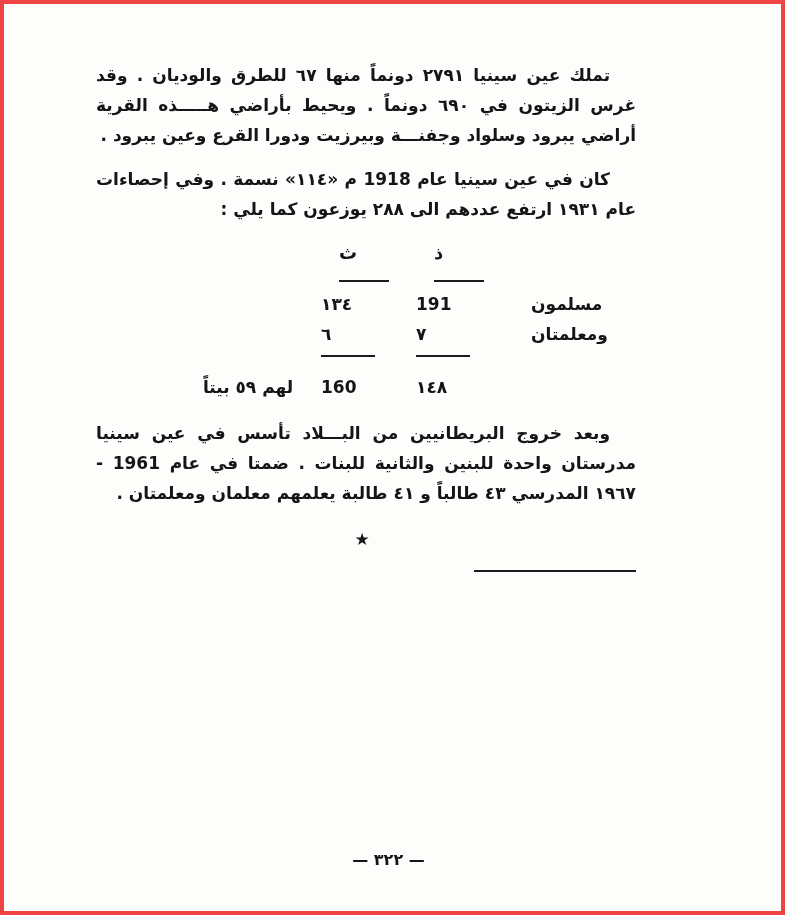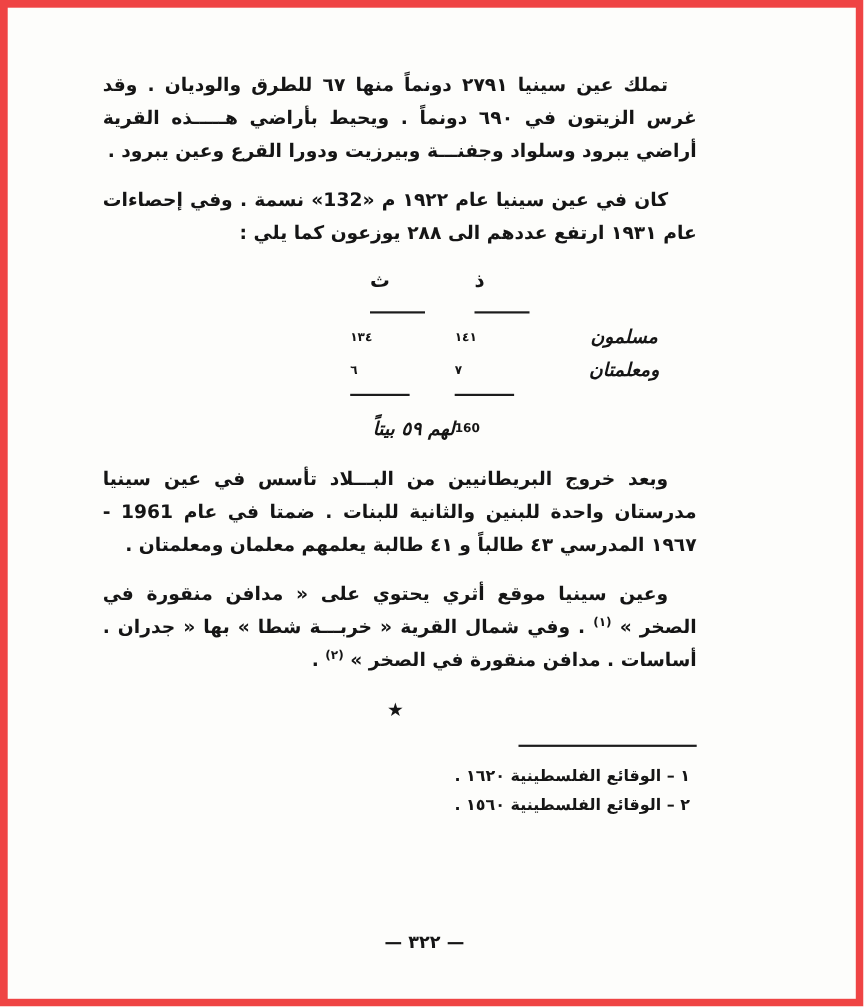--- a/index.html
+++ b/index.html
@@ -5,21 +5,21 @@
   * { margin: 0; padding: 0; box-sizing: border-box; }
   html, body { background: #ffffff; }
   body {
     width: 785px; height: 915px;
     font-family: "DejaVu Sans", sans-serif;
   }
   .page {
     position: relative;
     width: 785px; height: 915px;
     background: #fdfdfb;
-    border: 7px solid #ef4444;
+    border: 4px solid #ef4444;
     overflow: hidden;
     direction: rtl;
   }
   .content {
     position: absolute;
     top: 0; right: 0;
     width: 785px; height: 915px;
     padding: 56px 145px 0 100px;
     color: #151515;
     font-size: 17px;
@@ -55,34 +55,32 @@
   .census .rule-cell { height: 15px; position: relative; }
   .census .rule-line {
     position: absolute; top: 6px; left: 18px;
     width: 50px; height: 0;
     border-top: 2px solid #1c1c1c;
   }
   .census .rule-line.v2 { left: 0; width: 54px; }
   .census .num {
     height: 30px;
     text-align: left;
-    font-size: 11px;
+    font-size: 17px;
   }
   .census .rowlabel {
     height: 30px;
     padding-right: 12px;
-    text-align: center;
-    font-style: italic;
+    text-align: left;
   }
   .census .total-row { padding-top: 8px; height: 38px; }
   .census .note {
     padding-top: 8px;
-    text-align: right;
+    text-align: center;
     padding-left: 4px;
-    font-style: italic;
   }
   .star-divider {
     text-align: center;
     font-size: 17px;
     margin: 16px 8px 0 0;
     height: 30px;
   }
   .footnote-rule {
     width: 162px;
     border-top: 2px solid #1c1c1c;
@@ -105,74 +103,68 @@
   }
 </style>
 </head>
 <body>
 
 <div class="page">
   <div class="content">
 
     <p class="body-par">تملك عين سينيا ٢٧٩١ دونماً منها ٦٧ للطرق والوديان . وقد غرس الزيتون في ٦٩٠ دونماً . ويحيط بأراضي هـــــذه القرية أراضي يبرود وسلواد وجفنـــة وبيرزيت ودورا القرع وعين يبرود .</p>
 
-    <p class="body-par">كان في عين سينيا عام ١٩٢٢ م «132» نسمة . وفي إحصاءات عام ١٩٣١ ارتفع عددهم الى ٢٨٨ يوزعون كما يلي :</p>
+    <p class="body-par">كان في عين سينيا عام 1918 م «١١٤» نسمة . وفي إحصاءات عام ١٩٣١ ارتفع عددهم الى ٢٨٨ يوزعون كما يلي :</p>
 
     <div class="census">
 
       <div class="cell"></div>
       <div class="cell hdr">ذ</div>
       <div class="cell hdr">ث</div>
       <div class="cell"></div>
 
       <div class="cell rule-cell"></div>
       <div class="cell rule-cell">
           <div class="rule-line"></div>
         </div>
       <div class="cell rule-cell">
           <div class="rule-line"></div>
         </div>
       <div class="cell rule-cell"></div>
 
       <div class="cell rowlabel">مسلمون</div>
-      <div class="cell num">١٤١</div>
+      <div class="cell num">191</div>
       <div class="cell num">١٣٤</div>
       <div class="cell"></div>
 
       <div class="cell rowlabel">ومعلمتان</div>
       <div class="cell num">٧</div>
       <div class="cell num">٦</div>
       <div class="cell"></div>
 
       <div class="cell rule-cell"></div>
       <div class="cell rule-cell">
           <div class="rule-line v2"></div>
         </div>
       <div class="cell rule-cell">
           <div class="rule-line v2"></div>
         </div>
       <div class="cell rule-cell"></div>
 
       <div class="cell total-row"></div>
+      <div class="cell num total-row">١٤٨</div>
       <div class="cell num total-row">160</div>
       <div class="cell note">لهم ٥٩ بيتاً</div>
     </div>
 
 
     <p class="body-par">وبعد خروج البريطانيين من البـــلاد تأسس في عين سينيا مدرستان واحدة للبنين والثانية للبنات . ضمتا في عام 1961 - ١٩٦٧ المدرسي ٤٣ طالباً و ٤١ طالبة يعلمهم معلمان ومعلمتان .</p>
 
-    <p class="body-par">
-      <span>وعين سينيا موقع أثري يحتوي على « مدافن منقورة في الصخر » </span><sup>(١)</sup><span> . وفي شمال القرية « خربـــة شطا » بها « جدران . أساسات . مدافن منقورة في الصخر » </span><sup>(٢)</sup><span> .</span>
-    </p>
 
     <div class="star-divider">★</div>
 
     <div class="footnote-rule"></div>
 
-    <div class="footnotes">
-      <div class="footnote-line">١ – الوقائع الفلسطينية ١٦٢٠ .</div>
-      <div class="footnote-line">٢ – الوقائع الفلسطينية ١٥٦٠ .</div>
-    </div>
 
   </div>
 
   <div class="page-number">— ٣٢٢ —</div>
 </div>
 
 </body></html>

